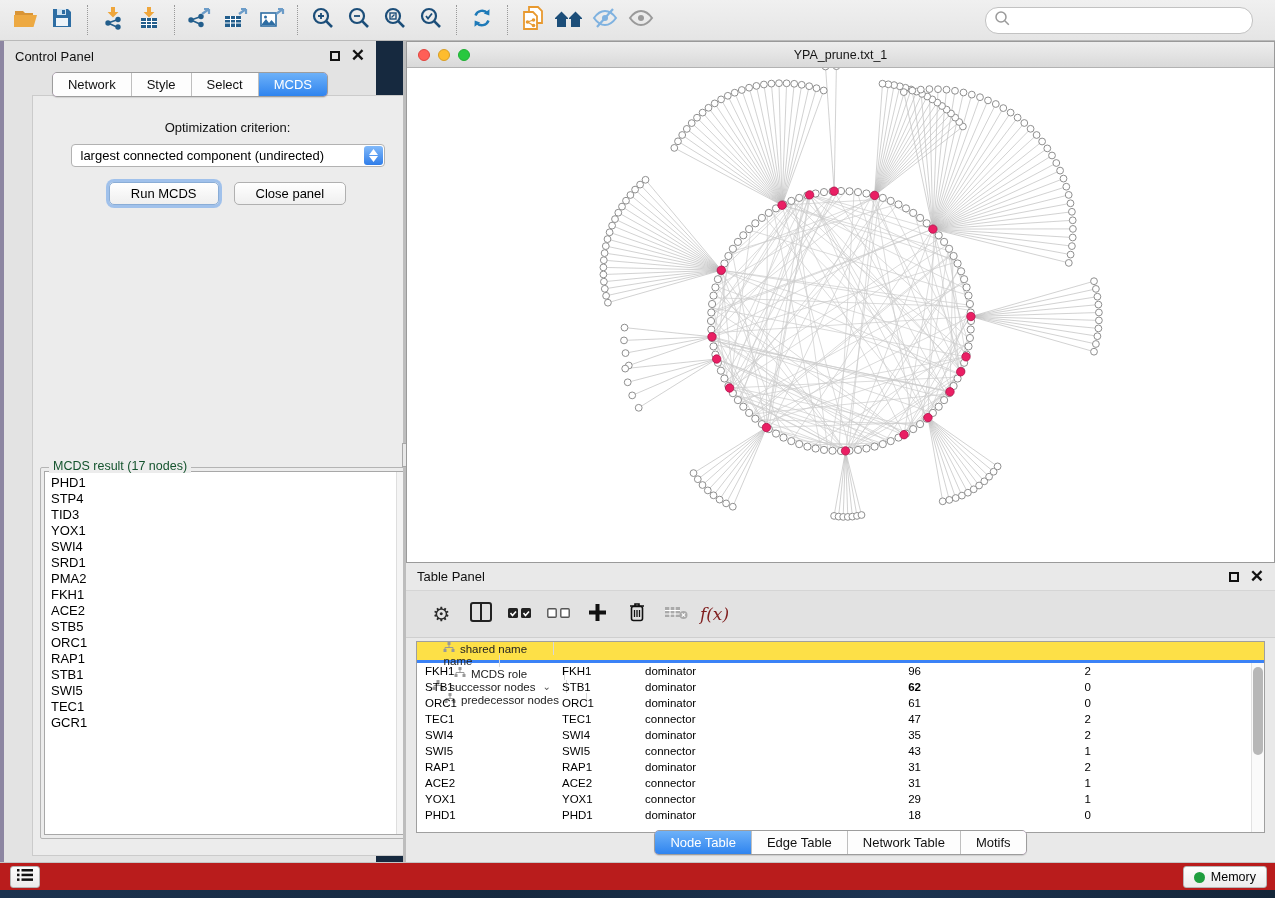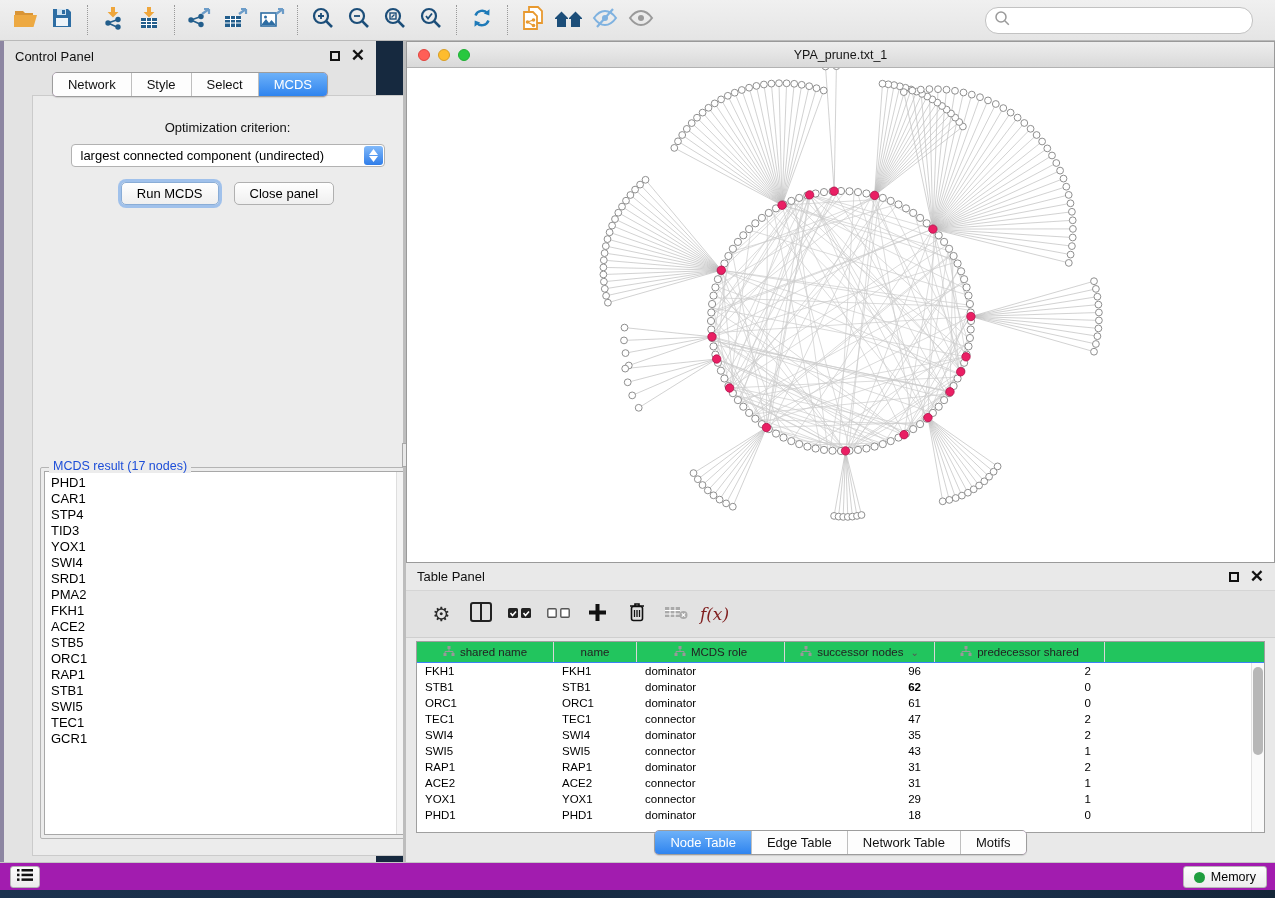--- a/index.html
+++ b/index.html
@@ -27,24 +27,24 @@
   .cp-tabs{position:absolute;left:0;top:31px;width:100%;display:flex;justify-content:center;z-index:3;}
   .seg{display:flex;border:1px solid #9d9d9d;border-radius:5px;overflow:hidden;background:#f0abfc;box-shadow:0 1px 1px rgba(0,0,0,.12);}
   .seg-tab{padding:4px 15px;font-size:13px;background:#fdfdfd;border-left:1px solid #bfbfbf;color:#111;white-space:nowrap;}
   .seg-tab:first-child{border-left:none;}
   .seg-tab.active{background:linear-gradient(#6db1f8,#2f84ef);color:#fff;}
   .cp-content{position:absolute;left:4px;top:54px;width:391px;height:761px;background:#ececec;border:1px solid #cbcbcb;margin-left:24px;}
   .opt-label{margin-top:24px;text-align:center;font-size:13px;color:#111;}
   .select{width:314px;height:23px;margin:9px auto 0;background:#fff;border:1px solid #b2b2b2;border-radius:4px;position:relative;font-size:13px;display:flex;align-items:center;padding-left:9px;color:#000;}
   .select-stepper{position:absolute;right:1px;top:1px;width:19px;height:19px;border-radius:3px;background:linear-gradient(#82bafa,#2f7de9);display:flex;flex-direction:column;align-items:center;justify-content:center;gap:1px;}
   .btn-row{display:flex;justify-content:center;gap:15px;margin-top:15px;}
-  .btn{height:23px;padding:0 15px;background:linear-gradient(#ffffff,#efefef);border:1px solid #b0b0b0;border-radius:5px;font-size:13px;display:flex;align-items:center;color:#000;}
+  .btn{height:23px;padding:0 21px;background:linear-gradient(#ffffff,#efefef);border:1px solid #b0b0b0;border-radius:5px;font-size:13px;display:flex;align-items:center;color:#000;}
   .btn.focused{box-shadow:0 0 0 3px rgba(110,165,235,.6);border-color:#8aadd6;}
   .fieldset{position:absolute;left:7px;top:371px;width:375px;height:372px;border:1px solid #b4b4b4;border-radius:2px;}
-  .fs-label{position:absolute;top:-9px;left:8px;background:#ececec;padding:0 4px;font-size:12.5px;color:#1d4ed8;z-index:2;}
+  .fs-label{position:absolute;top:-9px;left:8px;background:#ececec;padding:0 4px;font-size:12.5px;color:#14532d;z-index:2;}
   .list-box{position:absolute;left:3px;top:3px;right:3px;bottom:3px;background:#fff;border:1px solid #a8a8a8;overflow:hidden;}
   .list-scroll{position:absolute;right:0;top:0;bottom:0;width:14px;background:#f4f4f4;border-left:1px solid #dedede;}
   .mcds-item{font-size:13px;line-height:16px;padding-left:6px;color:#000;}
   .list-items{padding-top:3px;}
 
   
   .v-split{position:absolute;left:403px;top:41px;width:3px;height:821px;background:#bdbdbd;}
   .split-handle{position:absolute;left:402px;top:443px;width:5px;height:24px;background:#e9e9e9;border:1px solid #a8a8a8;}
 
   
@@ -58,32 +58,32 @@
   .net-canvas{position:absolute;left:0;top:26px;right:0;bottom:0;background:#fff;}
 
   
   .table-panel{position:absolute;left:406px;top:563px;width:869px;height:299px;background:#e9e9e9;}
   .tp-header{height:27px;display:flex;align-items:center;padding:0 11px;}
   .tp-toolbar{position:absolute;left:0;top:27px;width:100%;height:48px;background:#e2e2e2;border-top:1px solid #d5d5d5;border-bottom:1px solid #cfcfcf;display:flex;align-items:center;padding-left:16px;}
   .tp-tool{width:39px;display:flex;justify-content:center;align-items:center;height:36px;}
   .gear-glyph{font-family:"DejaVu Sans",sans-serif;font-size:20px;color:#2a2a2a;line-height:20px;}
   .fx-glyph{font-family:"DejaVu Serif",serif;font-style:italic;font-size:17px;color:#7f1d1d;}
   .node-table{position:absolute;left:10px;top:78px;width:849px;height:192px;background:#fff;border:1px solid #9f9f9f;overflow:hidden;}
-  .nt-header{display:flex;height:21px;background:#22c55e;border-bottom:1px solid #3b82f6;}
+  .nt-header{display:flex;height:21px;background:#fde047;border-bottom:3px solid #3b82f6;flex-direction:column;}
   .nt-hcell{display:flex;align-items:center;justify-content:center;gap:5px;font-size:11.5px;color:#222;border-right:1px solid #d8d8d8;white-space:nowrap;}
   .sort-ch{color:#555;font-size:10px;margin-left:2px;}
   .nt-row{display:flex;height:16px;align-items:center;}
   .nt-cell{font-size:11.5px;color:#000;white-space:nowrap;padding:0 8px;}
   .nt-cell.right{text-align:right;padding-right:14px;}
   .nt-scroll{position:absolute;right:0;top:21px;width:13px;bottom:0;background:#fafafa;border-left:1px solid #e2e2e2;}
   .nt-thumb{position:absolute;left:1px;top:4px;width:10px;height:88px;background:#b7b7b7;border-radius:5px;}
   .tp-tabs{position:absolute;left:0;bottom:7px;width:100%;display:flex;justify-content:center;}
 
   
-  .status-bar{position:absolute;left:0;top:862px;width:1275px;height:28px;background:#a21caf;border-top:1px solid #c5c5c5;}
+  .status-bar{position:absolute;left:0;top:862px;width:1275px;height:28px;background:#b91c1c;border-top:1px solid #c5c5c5;}
   .list-btn{position:absolute;left:10px;top:3px;width:30px;height:22px;background:linear-gradient(#fdfdfd,#ececec);border:1px solid #b6b6b6;border-radius:3px;display:flex;align-items:center;justify-content:center;}
   .memory-btn{position:absolute;right:8px;top:3px;height:22px;padding:0 10px;display:flex;align-items:center;gap:6px;background:linear-gradient(#fdfdfd,#ececec);border:1px solid #b6b6b6;border-radius:3px;font-size:12.5px;color:#000;}
   .mem-dot{width:11px;height:11px;border-radius:50%;}
 </style>
 </head>
 <body>
 
 <div class="toolbar">
   <div class="tb-btn">
     <span><svg width="26" height="22" viewBox="0 0 26 22">
@@ -252,21 +252,20 @@
     </div>
     <div class="btn-row">
       <div class="btn focused">Run MCDS</div>
       <div class="btn">Close panel</div>
     </div>
     <div class="fieldset">
       <span class="fs-label">MCDS result (17 nodes)</span>
       <div class="list-box">
         <div class="list-items">
             <div class="mcds-item">PHD1</div>
-            <div class="mcds-item">CAR1</div>
             <div class="mcds-item">STP4</div>
             <div class="mcds-item">TID3</div>
             <div class="mcds-item">YOX1</div>
             <div class="mcds-item">SWI4</div>
             <div class="mcds-item">SRD1</div>
             <div class="mcds-item">PMA2</div>
             <div class="mcds-item">FKH1</div>
             <div class="mcds-item">ACE2</div>
             <div class="mcds-item">STB5</div>
             <div class="mcds-item">ORC1</div>
@@ -953,21 +952,21 @@
           <span>successor nodes</span>
           <span class="sort-ch">⌄</span>
         </div>
         <div class="nt-hcell" style="width: 170px;">
           <span><svg width="12" height="11" viewBox="0 0 12 11">
               <rect x="4.5" y="0" width="3" height="3" fill="#999"></rect>
               <rect x="0.5" y="7" width="3" height="3" fill="#999"></rect>
               <rect x="8.5" y="7" width="3" height="3" fill="#999"></rect>
               <path d="M6 3v2.5M2 7V5.5h8V7" stroke="#999" fill="none" stroke-width="1"></path>
             </svg></span>
-          <span>predecessor shared</span>
+          <span>predecessor nodes</span>
         </div>
       </div>
     <div>
         <div class="nt-row">
           <div class="nt-cell" style="width: 137px;">FKH1</div>
           <div class="nt-cell" style="width: 83px;">FKH1</div>
           <div class="nt-cell" style="width: 148px;">dominator</div>
           <div class="nt-cell right" style="width: 150px;">96</div>
           <div class="nt-cell right" style="width: 170px;">2</div>
         </div>

